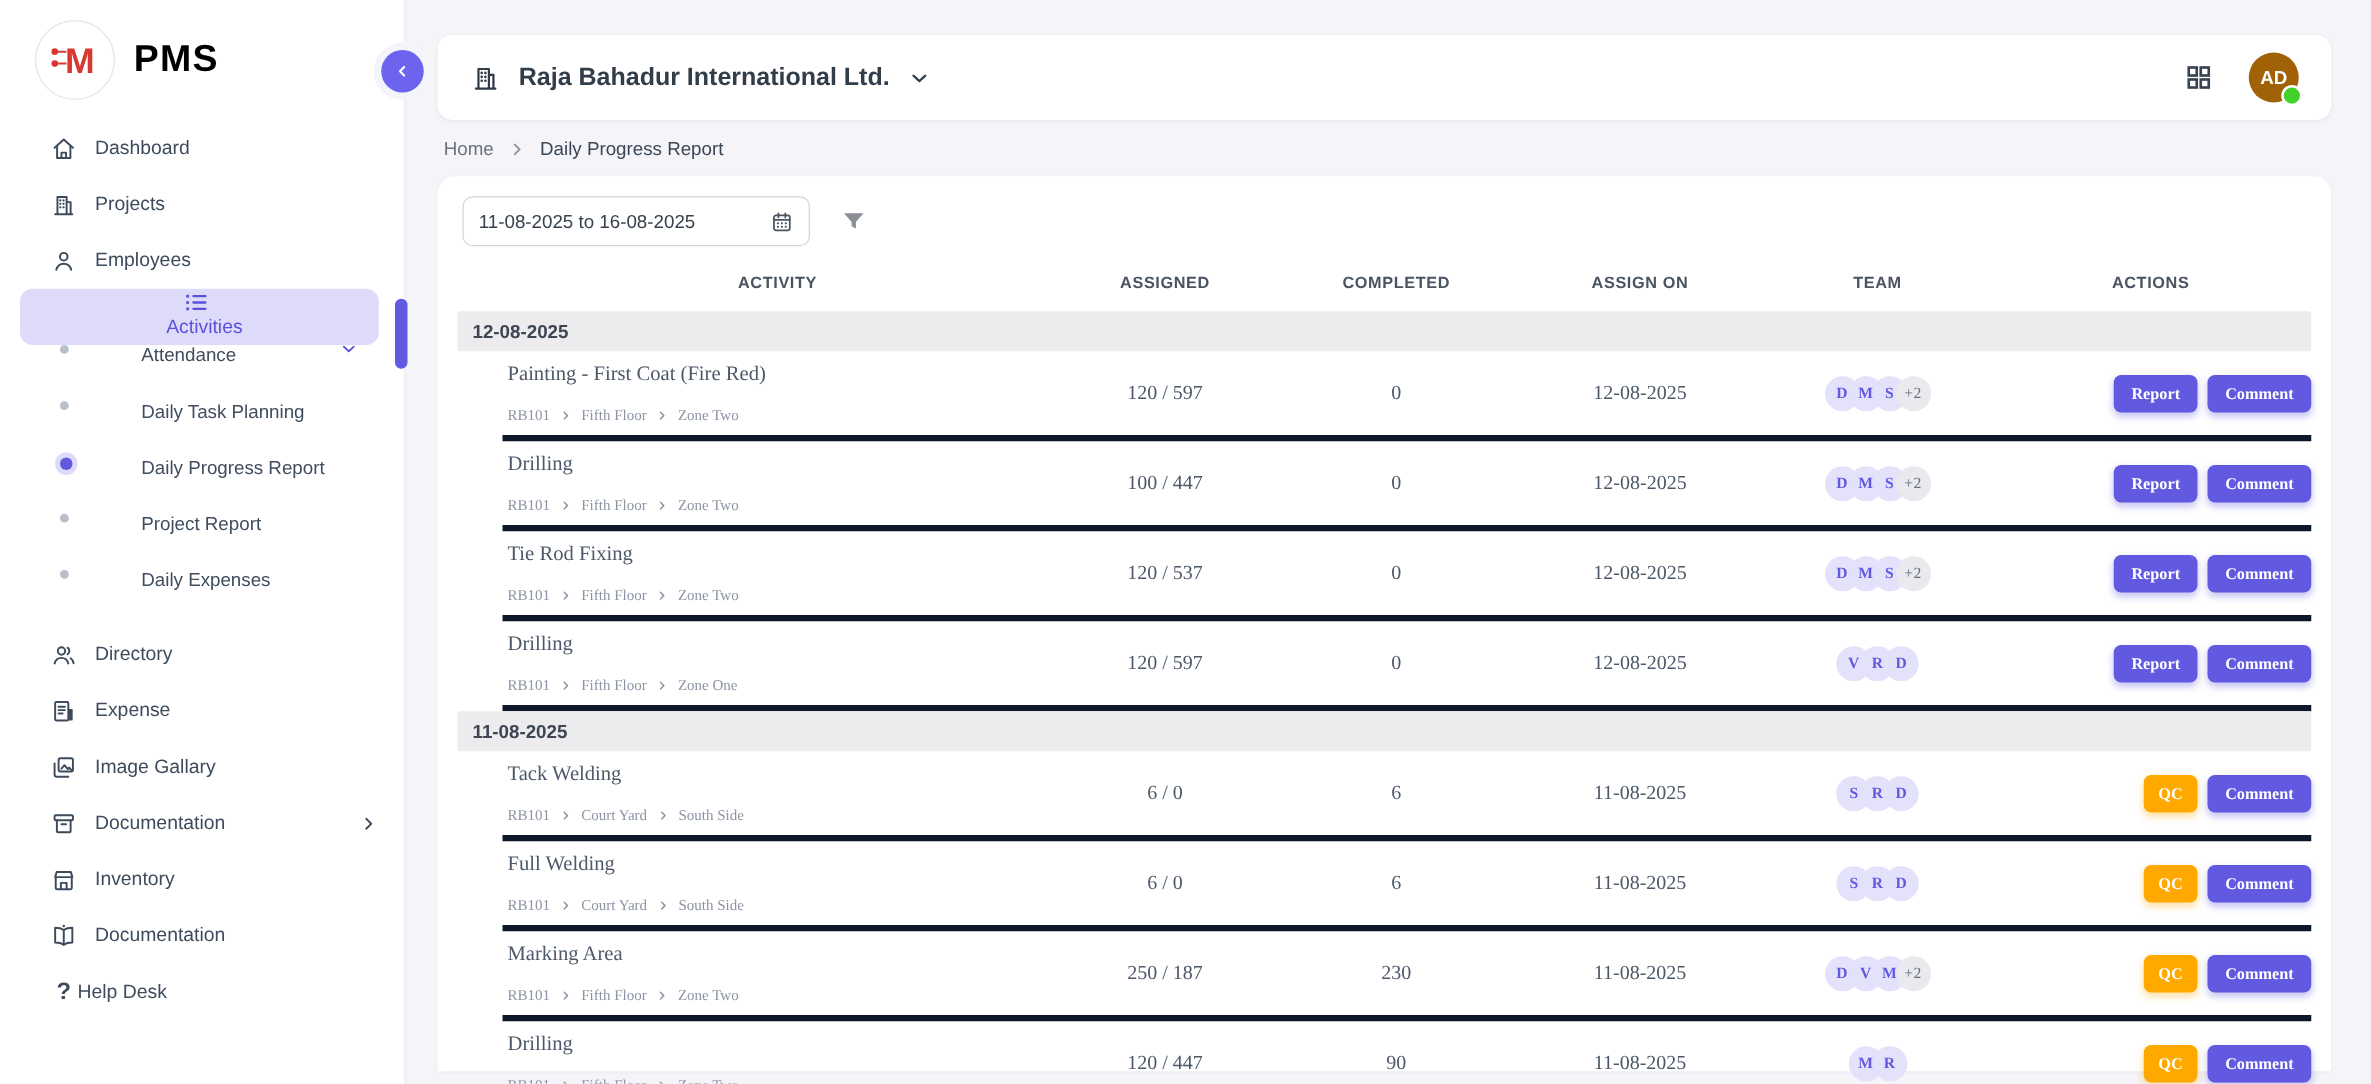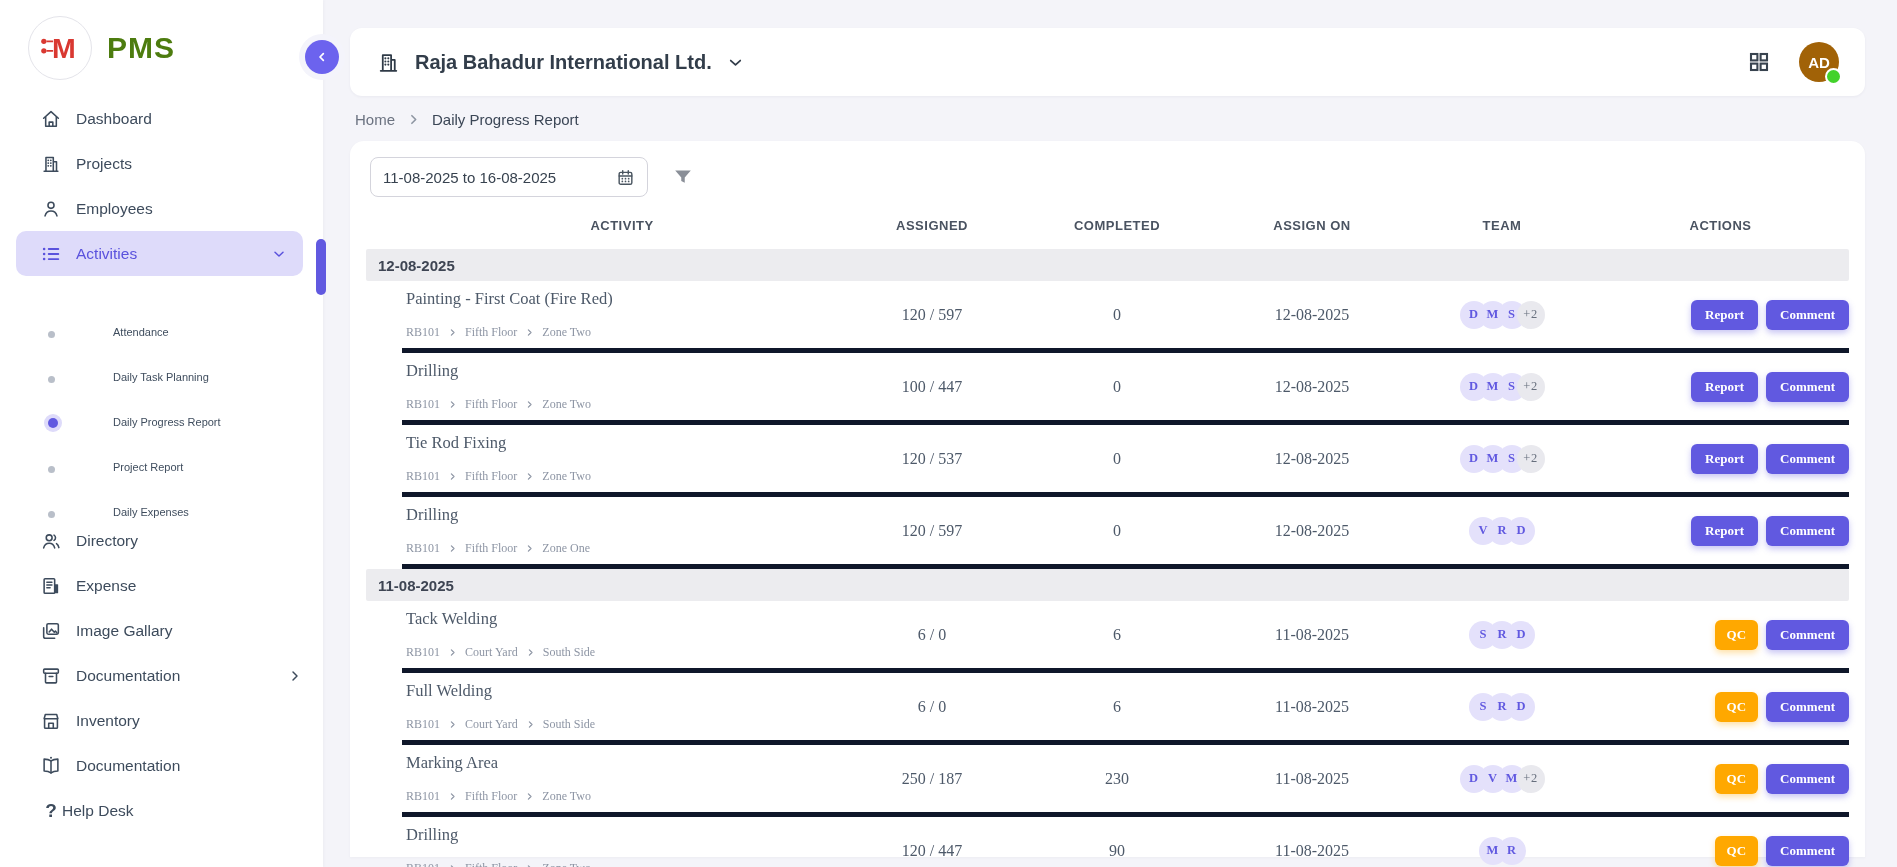--- a/index.html
+++ b/index.html
@@ -7,33 +7,33 @@
     width:1897px;height:867px;overflow:hidden;
     font-family:"Liberation Sans","DejaVu Sans",sans-serif;
     background:#f4f4f9;color:#3d4b5c;
   }
   
   .sidebar{position:fixed;left:0;top:0;width:323px;height:100%;background:#fff;z-index:2;
     box-shadow:1px 0 3px rgba(40,40,80,.04);}
   .logo-row{display:flex;align-items:center;gap:15px;padding:16px 0 4px 28px;}
   .logo-circle{width:62px;height:62px;border-radius:50%;border:1px solid #e4e4ea;background:#fff;
     display:flex;align-items:center;justify-content:center;}
-  .logo-text{font-size:30px;font-weight:bold;color:#4d7c0f;letter-spacing:1px;}
+  .logo-text{font-size:30px;font-weight:bold;color:#000000;letter-spacing:1px;}
   .nav{margin-top:12px;}
   .nav-item{position:relative;height:45px;display:flex;align-items:center;
     padding:0 20px 0 40px;color:#3d4b5c;font-size:15.5px;cursor:pointer;}
   .nav-item .icon{width:22px;height:22px;margin-right:14px;flex:none;color:#3d4b5c;display:flex;align-items:center;justify-content:center;}
   .nav-item .icon svg{width:22px;height:22px;}
-  .nav-item.active-parent{background:#dedbfa;border-radius:10px;margin:0 20px 17px 16px;
-    padding:0 16px 0 24px;color:#5a52dd;}
+  .nav-item.active-parent{background:#dedbfa;border-radius:10px;margin:0 20px 0 16px;
+    padding:0 16px 0 24px;color:#5a52dd;flex-direction:column;}
   .nav-item.active-parent .icon{color:#5a52dd;}
   .nav-chev{margin-left:auto;display:flex;align-items:center;color:#3d4b5c;}
   .active-parent .nav-chev{color:#5a52dd;}
   .nav-chev svg{width:16px;height:16px;}
-  .sub-item{height:45px;display:flex;align-items:flex-end;padding-left:48px;font-size:11px;color:#3f4d5e;cursor:pointer;}
+  .sub-item{height:45px;display:flex;align-items:flex-start;padding-left:48px;font-size:15px;color:#3f4d5e;cursor:pointer;}
   .sub-dot{width:7px;height:7px;border-radius:50%;background:#b9bfc9;margin-right:58px;flex:none;}
   .sub-item.active .sub-dot{width:10px;height:10px;background:#6159e0;box-shadow:0 0 0 4px #dedbfa;margin-right:55px;}
   .help-glyph{font-size:19px;font-weight:bold;color:#3d4b5c;width:22px;text-align:center;}
   .active-bar{position:fixed;left:316px;top:239px;width:10px;height:56px;background:#6159e0;border-radius:8px;z-index:3;}
   
   .collapse-btn{position:fixed;left:299px;top:34px;z-index:4;width:46px;height:46px;border-radius:50%;
     border:none;background:#f4f4fb;display:flex;align-items:center;justify-content:center;cursor:pointer;padding:0;}
   .collapse-inner{width:34px;height:34px;border-radius:50%;background:#6c63ee;display:flex;align-items:center;justify-content:center;}
   .collapse-inner svg{width:16px;height:16px;}
   

